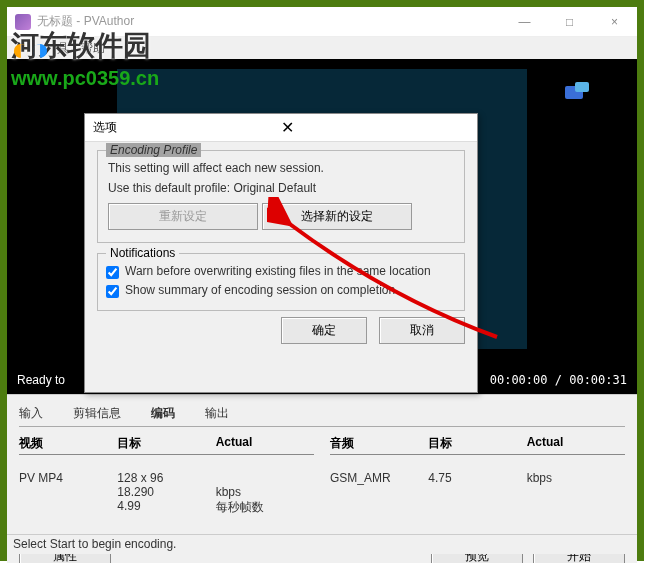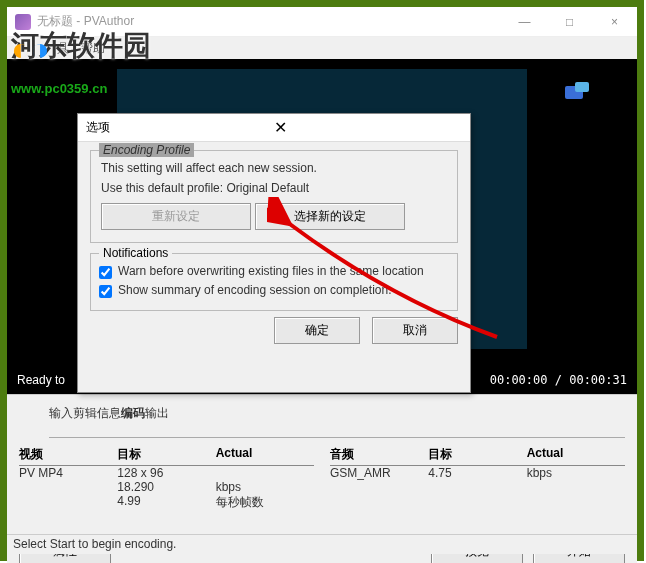--- a/index.html
+++ b/index.html
@@ -11,35 +11,35 @@
 .titlebar .icon { width: 16px; height: 16px; background: linear-gradient(135deg, #8a5cb8, #c080d8); border-radius: 3px; margin-right: 6px; }
 .titlebar .title { color: #999; flex: 1; }
 .sysbuttons { display: flex; }
 .sysbtn { width: 45px; height: 30px; display: flex; align-items: center; justify-content: center; color: #888; }
 
 .watermark-area { position: absolute; top: 20px; left: 4px; z-index: 5; }
 .wm-text1 { font-size: 28px; font-weight: bold; color: #333; text-shadow: 0 0 3px #fff; font-family: Liberation Mono, monospace; }
 .wm-logo { position: absolute; top: 4px; left: 0; font-size: 32px; font-weight: bold; }
 .wm-logo .o1 { color: #ffa500; }
 .wm-logo .o2 { color: #1e90ff; }
-.wm-url { color: #19a819; font-weight: bold; font-size: 13px; margin-top: 16px; }
+.wm-url { color: #19a819; font-weight: bold; font-size: 20px; margin-top: 2px; }
 
 .menubar { height: 22px; background: #f0f0f0; display: flex; align-items: center; padding-left: 50px; gap: 12px; color: #444; }
 
 .videoarea { background: #000; height: 335px; position: relative; }
 .video-inner { position: absolute; top: 10px; left: 50%; transform: translateX(-50%); width: 410px; height: 280px; background: #062838; }
 .monitor-icon { position: absolute; top: 23px; right: 48px; width: 24px; height: 18px; }
 .monitor-icon .m1 { position: absolute; width: 18px; height: 13px; background: #3a6fd8; border-radius: 2px; top: 4px; left: 0; }
 .monitor-icon .m2 { position: absolute; width: 14px; height: 10px; background: #5ab4e8; border-radius: 2px; top: 0; left: 10px; }
 
 .statusbar { position: absolute; bottom: 0; left: 0; right: 0; height: 28px; background: #000; color: #fff; display: flex; align-items: center; padding: 0 10px; }
 .statusbar .ready { flex: 1; }
 .statusbar .time { font-family: monospace; margin-left: 8px; }
 
-.dialog { position: absolute; top: 106px; left: 70px; width: 394px; height: 280px; background: #f0f0f0; border: 1px solid #888; box-shadow: 2px 2px 6px rgba(0,0,0,0.3); z-index: 20; }
+.dialog { position: absolute; top: 106px; left: 77px; width: 394px; height: 280px; background: #f0f0f0; border: 1px solid #888; box-shadow: 2px 2px 6px rgba(0,0,0,0.3); z-index: 20; }
 .dlg-title { height: 28px; background: #fff; display: flex; align-items: center; padding: 0 8px; border-bottom: 1px solid #ddd; }
 .dlg-title span { flex: 1; }
 .dlg-close { font-size: 16px; padding: 0 6px; }
 .dlg-body { padding: 8px 12px 6px; }
 
 .groupbox { border: 1px solid #bbb; padding: 10px 10px 12px; margin-bottom: 10px; position: relative; }
 .groupbox .legend { position: absolute; top: -8px; left: 8px; background: #a3a3a3; padding: 0 4px; color: #333; font-style: italic; }
 .groupbox p { color: #333; margin-bottom: 6px; }
 .btnrow { display: flex; gap: 4px; margin-top: 8px; }
 .winbtn { border: 1px solid #999; background: #e8e8e8; padding: 4px 0; width: 150px; text-align: center; box-shadow: inset 1px 1px 0 #fff; }
@@ -49,27 +49,27 @@
 .notif-group .legend { position: absolute; top: -8px; left: 8px; background: #f0f0f0; padding: 0 4px; }
 .chk { display: flex; align-items: flex-start; gap: 6px; margin-bottom: 4px; color: #333; }
 .chk input { margin-top: 2px; }
 
 .dlg-buttons { display: flex; justify-content: flex-end; gap: 12px; padding: 0 12px 10px; }
 .dlg-buttons .winbtn { width: 86px; }
 
 .arrow-svg { position: absolute; top: 190px; left: 260px; z-index: 25; pointer-events: none; }
 
 .lower { background: #f0f0f0; padding: 10px 12px 0; height: 175px; border-top: 1px solid #ccc; }
-.tabrow { display: flex; gap: 0; border-bottom: 1px solid #aaa; padding-bottom: 15px; margin-bottom: 8px; margin-left: 30px; }
+.tabrow { display: flex; gap: 30px; border-bottom: 1px solid #aaa; padding-bottom: 4px; margin-bottom: 8px; }
 .tabrow span { color: #333; }
 .tabrow .active { font-weight: bold; }
 
 .info-cols { display: flex; gap: 16px; }
 .info-block { flex: 1; }
-.info-head { display: flex; font-weight: bold; border-bottom: 1px solid #888; padding-bottom: 2px; margin-bottom: 0; }
+.info-head { display: flex; font-weight: bold; border-bottom: 1px solid #888; padding-bottom: 2px; margin-bottom: 16px; }
 .info-head > div { flex: 1; }
 .info-row { display: flex; }
 .info-row > div { flex: 1; color: #333; }
 
 .btnrow2 { display: flex; margin-top: 27px; gap: 10px; }
 .lbtn { border: 1px solid #888; background: #e8e8e8; padding: 4px 0; width: 92px; text-align: center; box-shadow: inset 1px 1px 0 #fff; }
 .spacer { flex: 1; }
 .lbtn.disabled { color: #999; }
 
 .bottomstatus { position: absolute; bottom: 0; left: 0; right: 0; height: 20px; border-top: 1px solid #ccc; padding: 2px 6px; background: #f0f0f0; color: #333; }

